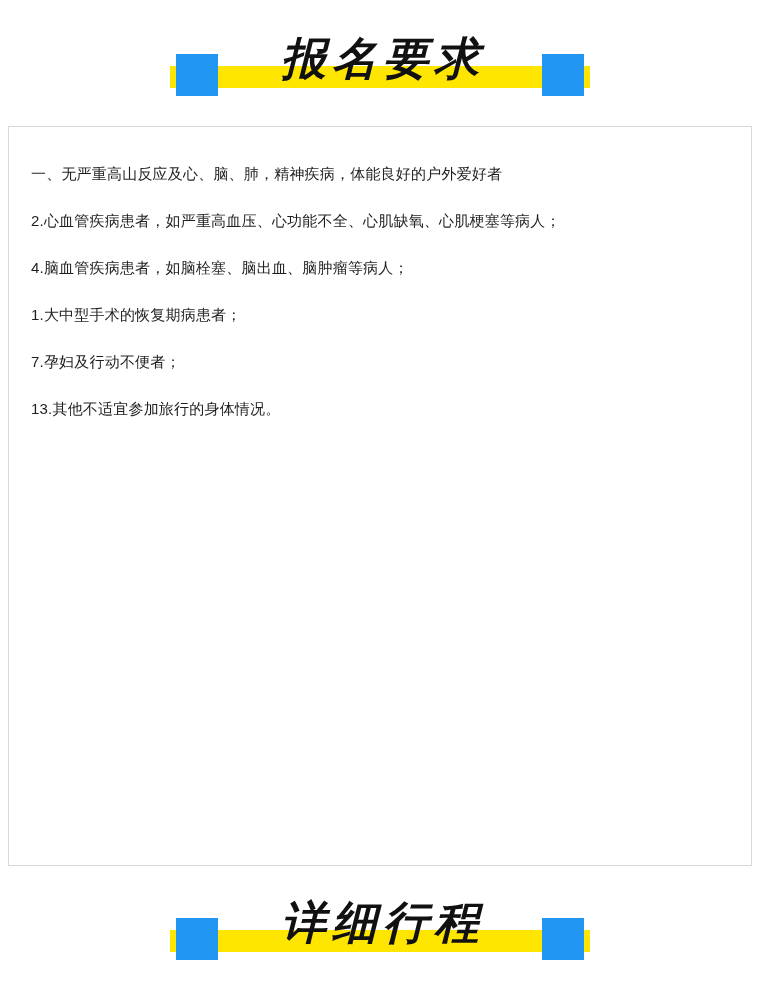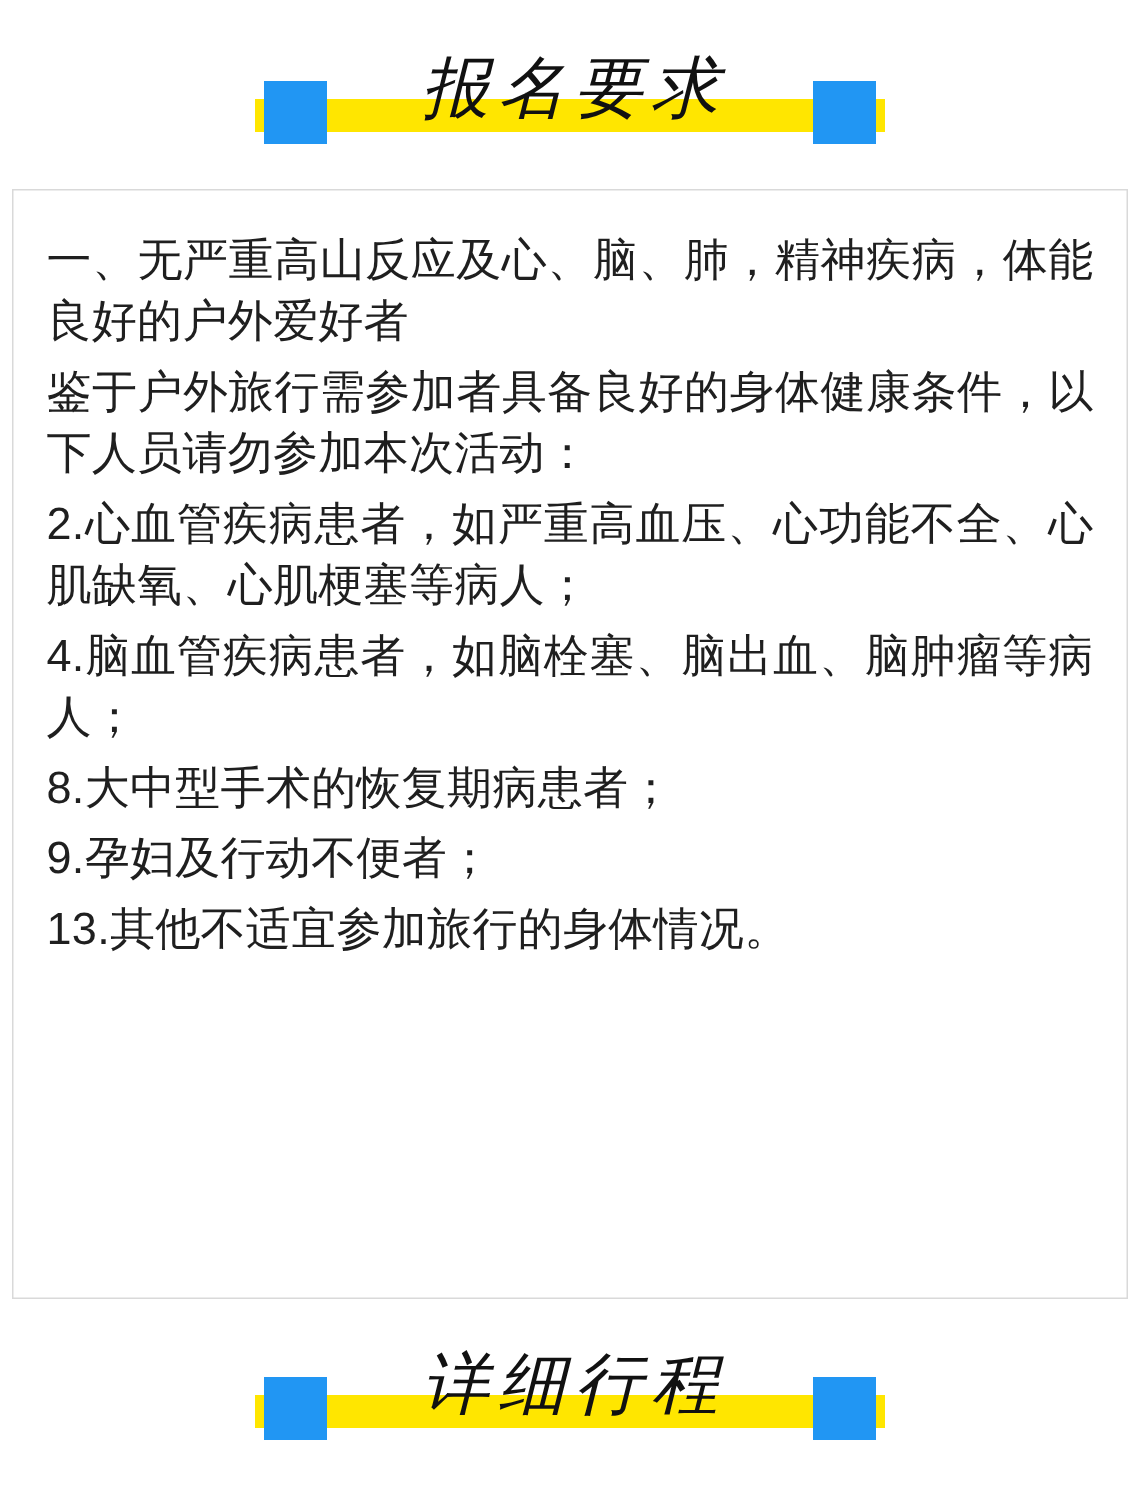--- a/index.html
+++ b/index.html
@@ -55,21 +55,21 @@
     top: 38px;
     z-index: 2;
   }
   .banner .blue-sq.left  { left: 50%; margin-left: -204px; }
   .banner .blue-sq.right { left: 50%; margin-left: 162px; }
 
   .banner .banner-title {
     position: relative;
     z-index: 3;
     font-size: 45px;
-    font-weight: normal;
+    font-weight: bold;
     letter-spacing: 6px;
     font-style: italic;
     color: #111111;
     line-height: 86px;
     white-space: nowrap;
     text-align: center;
     padding-left: 6px;
   }
 
   .banner-top { margin-top: 16px; }
@@ -79,21 +79,21 @@
   .content-box {
     margin: 24px 8px 0 8px;
     border: 1px solid #d9d9d9;
     box-sizing: border-box;
     padding: 26px 22px 26px 22px;
     height: 740px;
     overflow: hidden;
   }
   .content-box p {
     margin: 0 0 6px 0;
-    font-size: 30px;
+    font-size: 15px;
     line-height: 41px;
     color: #1f1f1f;
     text-align: justify;
     letter-spacing: 0.2px;
   }
 </style>
 </head>
 <body>
 
 <div class="page">
@@ -102,25 +102,24 @@
     <div class="banner-inner">
       <div class="yellow-bar"></div>
       <div class="blue-sq left"></div>
       <div class="blue-sq right"></div>
       <div class="banner-title">报名要求</div>
     </div>
   </div>
 
   <div class="content-box">
     <p>一、无严重高山反应及心、脑、肺，精神疾病，体能良好的户外爱好者</p>
-    <p>鉴于户外旅行需参加者具备良好的身体健康条件，以下人员请勿参加本次活动：</p>
     <p>2.心血管疾病患者，如严重高血压、心功能不全、心肌缺氧、心肌梗塞等病人；</p>
     <p>4.脑血管疾病患者，如脑栓塞、脑出血、脑肿瘤等病人；</p>
-    <p>8.大中型手术的恢复期病患者；</p>
-    <p>9.孕妇及行动不便者；</p>
+    <p>1.大中型手术的恢复期病患者；</p>
+    <p>7.孕妇及行动不便者；</p>
     <p>13.其他不适宜参加旅行的身体情况。</p>
 
   </div>
 
   <div class="banner banner-bottom">
     <div class="banner-inner">
       <div class="yellow-bar"></div>
       <div class="blue-sq left"></div>
       <div class="blue-sq right"></div>
       <div class="banner-title">详细行程</div>

